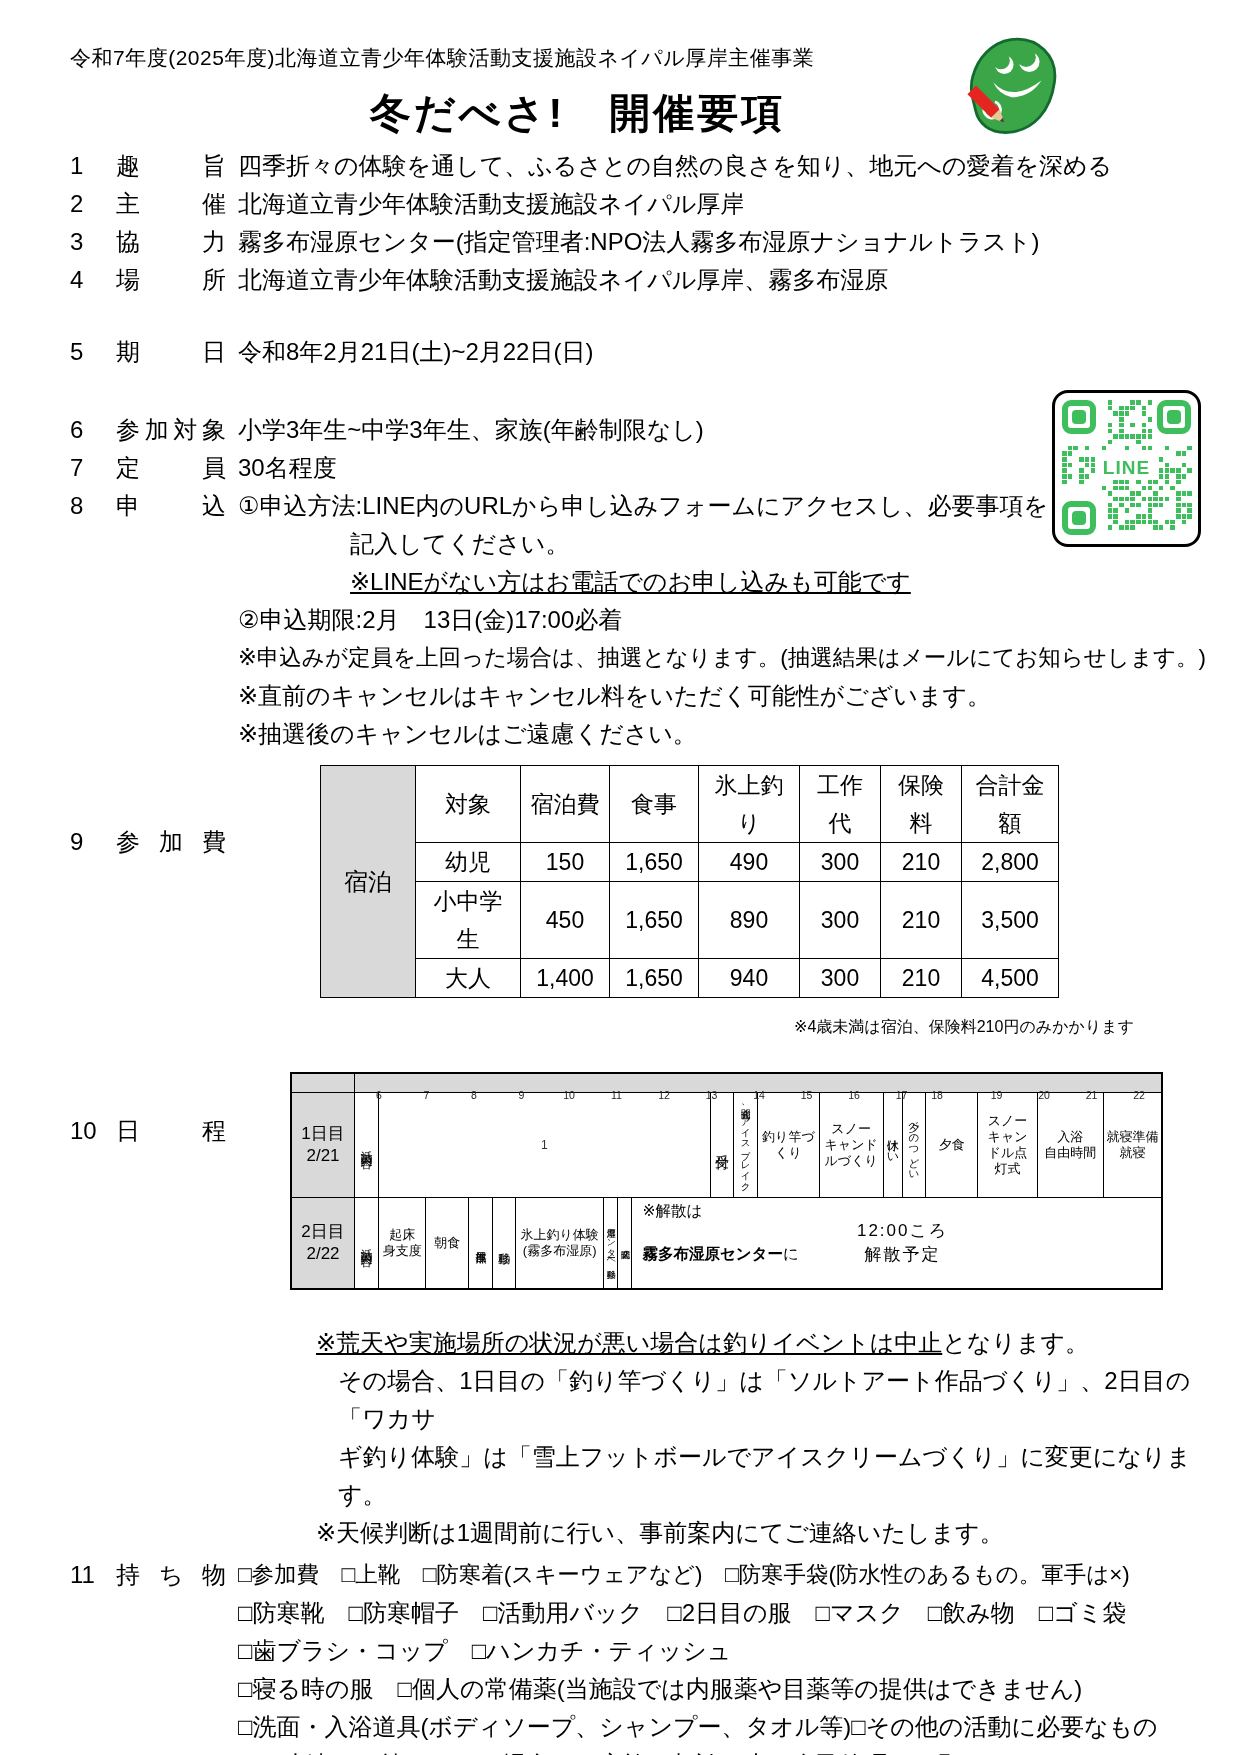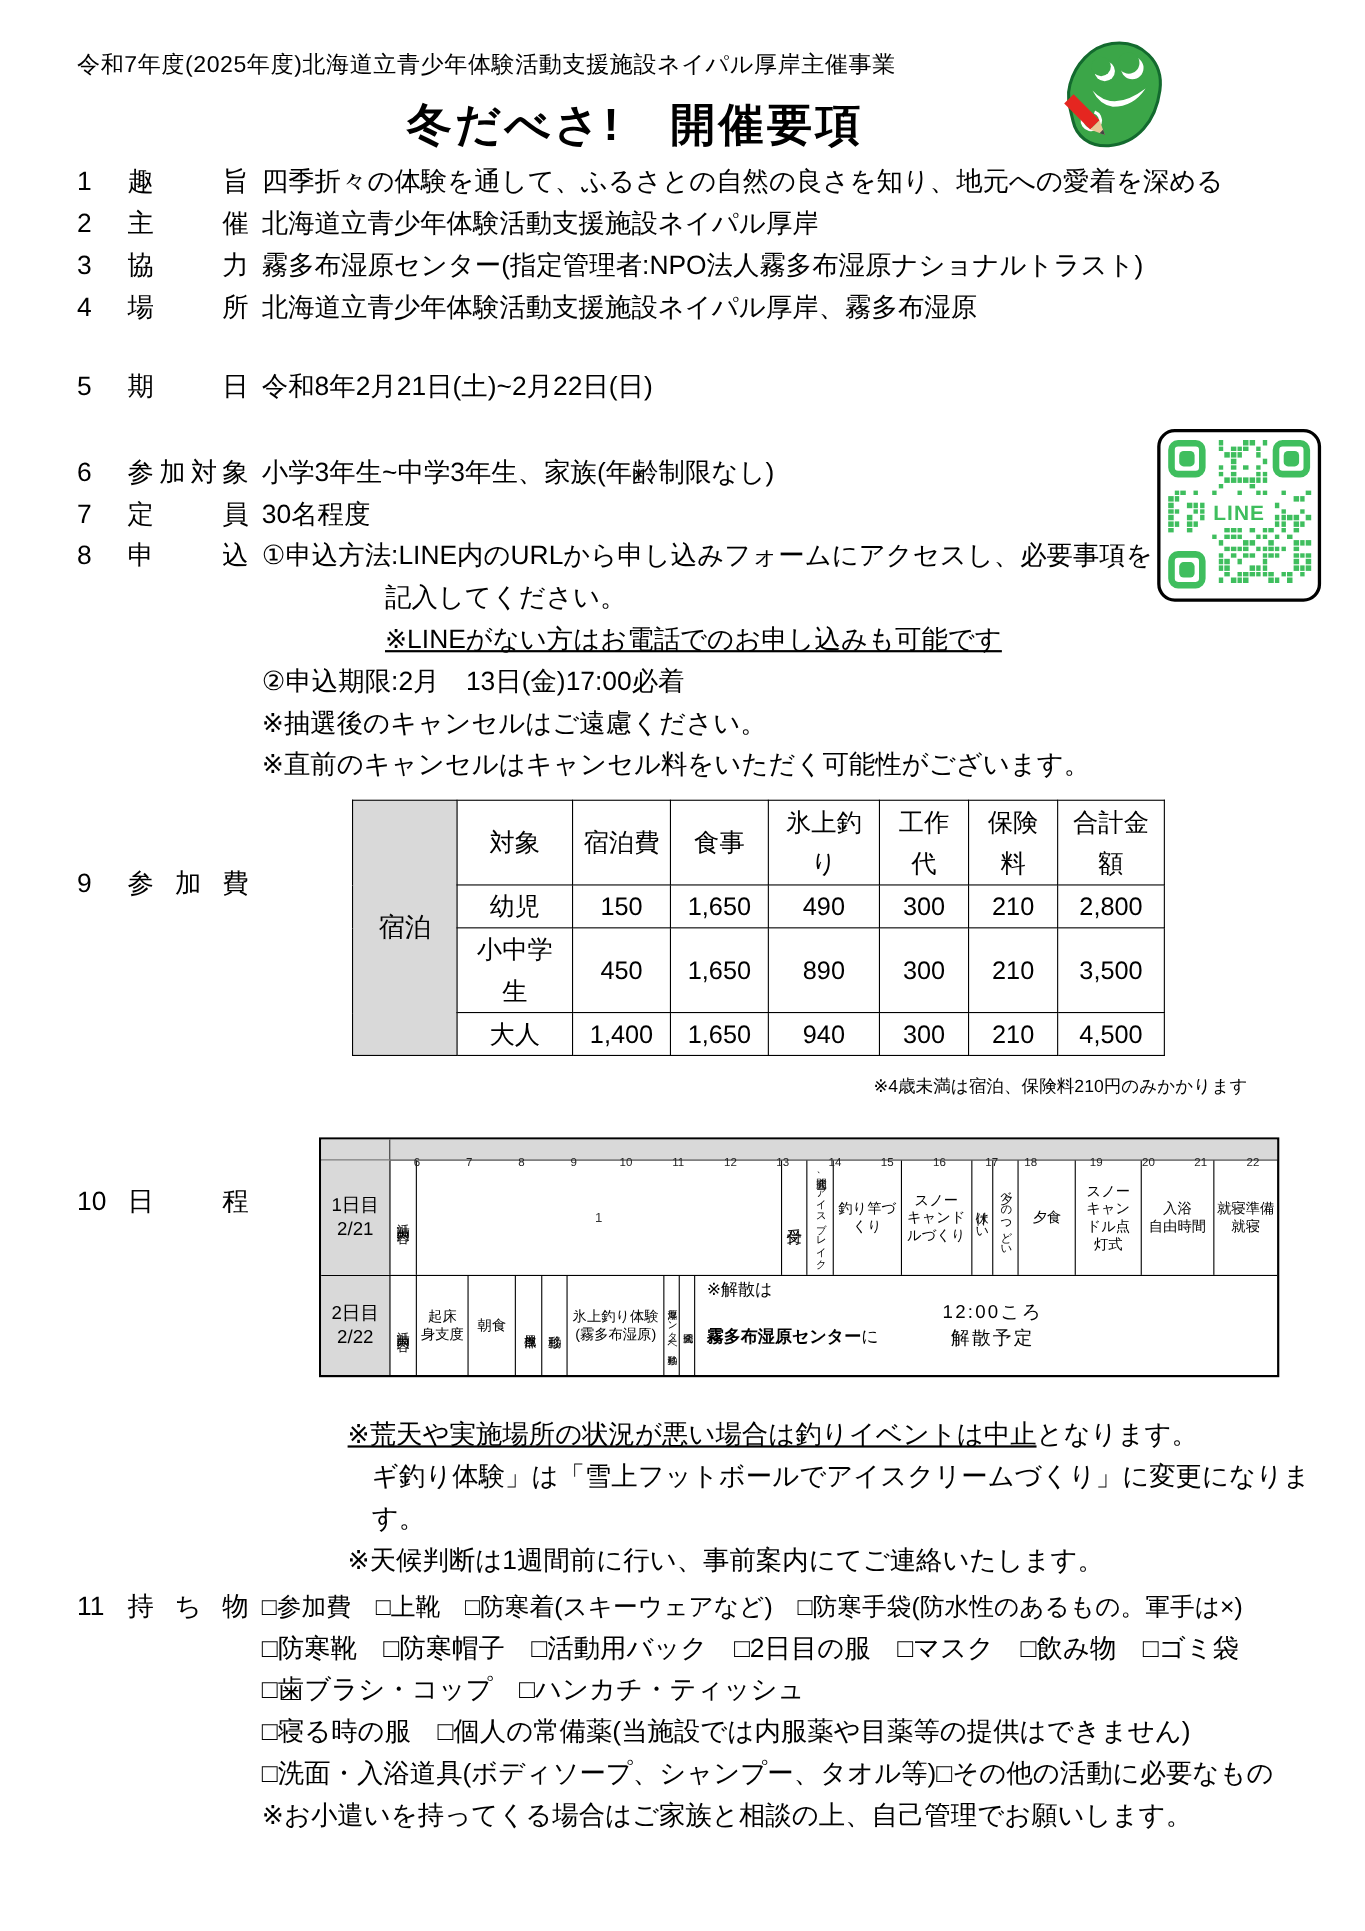--- a/index.html
+++ b/index.html
@@ -121,22 +121,23 @@
     <span>30名程度</span>
   </div>
   <div class="sec">
     <span class="num">8</span>
     <span class="lbl">申込</span>
     <span>
       <span style="display:block">①申込方法:LINE内のURLから申し込みフォームにアクセスし、必要事項を</span>
       <span style="display:block" class="ind">記入してください。</span>
       <span style="display:block" class="ind u">※LINEがない方はお電話でのお申し込みも可能です</span>
       <span style="display:block">②申込期限:2月　13日(金)17:00必着</span>
+      <span style="display:block" class="nowrap">※申込みが定員を上回った場合は、抽選となります。(抽選結果はメールにてお知らせします。)</span>
+      <span style="display:block">※直前のキャンセルはキャンセル料をいただく可能性がございます。</span>
       <span style="display:block">※抽選後のキャンセルはご遠慮ください。</span>
-      <span style="display:block">※直前のキャンセルはキャンセル料をいただく可能性がございます。</span>
     </span>
   </div>
 
   <div class="sec" style="margin-top:6px">
     <span class="num" style="padding-top:64px">9</span>
     <span class="lbl" style="padding-top:64px">参加費</span>
     <span>
       <div class="fees-wrap">
         <table class="fees">
           <tbody>
@@ -260,20 +261,21 @@
 解散予定</div>
             </div>
           </div>
         </div>
       </div>
     </span>
   </div>
 
   <div class="wnotes">
     <div><span class="u">※荒天や実施場所の状況が悪い場合は釣りイベントは中止</span><span>となります。</span></div>
+    <div class="cont">その場合、1日目の「釣り竿づくり」は「ソルトアート作品づくり」、2日目の「ワカサ</div>
     <div class="cont">ギ釣り体験」は「雪上フットボールでアイスクリームづくり」に変更になります。</div>
     <div>※天候判断は1週間前に行い、事前案内にてご連絡いたします。</div>
   </div>
 
   <div class="sec" style="margin-top:4px">
     <span class="num">11</span>
     <span class="lbl">持ち物</span>
     <span>
       <span style="display:block" class="nowrap">□参加費　□上靴　□防寒着(スキーウェアなど)　□防寒手袋(防水性のあるもの。軍手は×)</span>
       <span style="display:block">□防寒靴　□防寒帽子　□活動用バック　□2日目の服　□マスク　□飲み物　□ゴミ袋</span>

